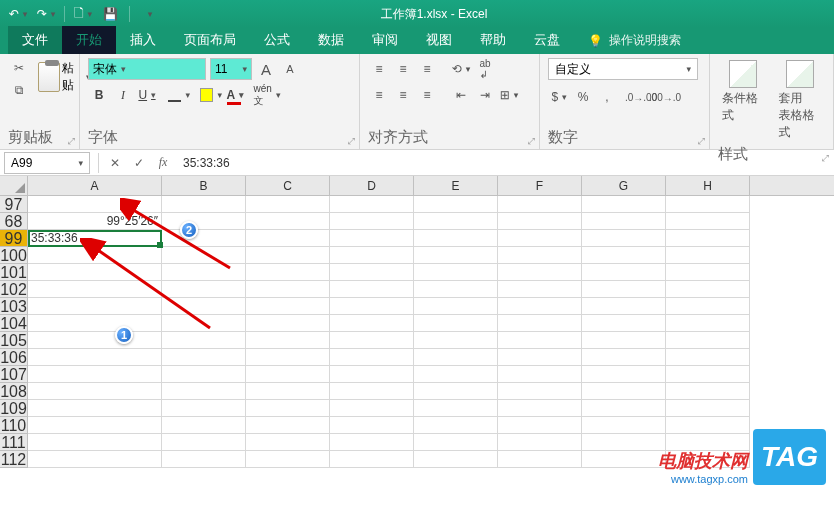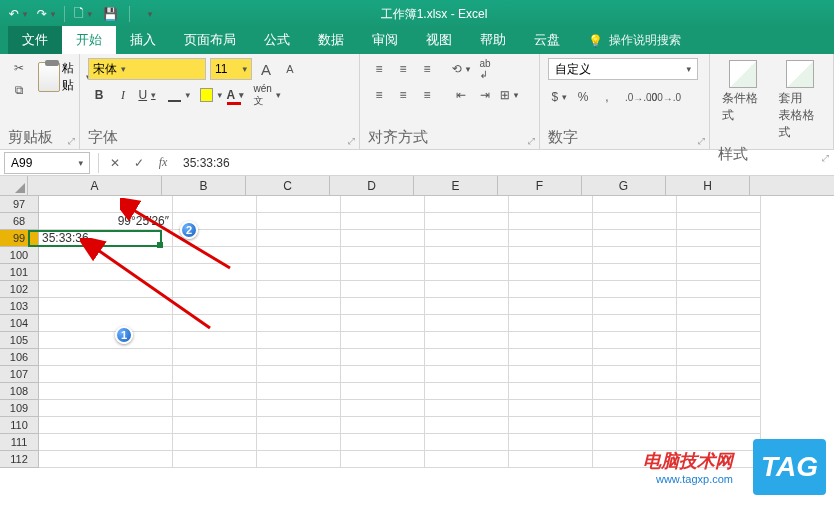--- a/index.html
+++ b/index.html
@@ -5,34 +5,34 @@
 *{box-sizing:border-box;margin:0;padding:0;font-family:"Microsoft YaHei",Arial,sans-serif;font-size:12px}
 body{width:834px;height:505px;background:#fff;overflow:hidden;position:relative}
 .titlebar{height:28px;background:linear-gradient(#19a581,#179873);display:flex;align-items:center;color:#fff;padding:0 6px}
 .qat{display:flex;align-items:center;gap:4px}
 .qat-btn{width:24px;height:22px;display:flex;align-items:center;justify-content:center;color:#fff;border-radius:2px}
 .qat-sep{width:1px;height:16px;background:rgba(255,255,255,.3);margin:0 2px}
 .title-center{flex:1;text-align:center;font-size:12px;color:#fff}
 .tabs{height:26px;background:#179873;display:flex;align-items:flex-end;padding-left:8px}
 .tab{padding:5px 14px;color:#fff;font-size:13px;cursor:pointer}
 .tab.file{background:#0f7a5c}
-.tab.active{background:#ffffff;color:#179873}
+.tab.active{background:#0f172a;color:#179873}
 .tab.tell{display:flex;align-items:center;gap:6px;color:#e8f5f0}
 .ribbon{height:96px;background:#f3f3f3;border-bottom:1px solid #d4d4d4;display:flex}
 .group{border-right:1px solid #d4d4d4;padding:4px 8px 2px;display:flex;flex-direction:column;justify-content:space-between}
 .group-label{text-align:left;font-size:15px;color:#666;padding-top:2px;position:relative}
 .group-label::after{content:"⤢";position:absolute;right:-4px;bottom:0;font-size:9px;color:#888}
 .clipboard-main{display:flex;gap:4px;align-items:flex-start}
 .paste-btn{display:flex;flex-direction:row;align-items:center;gap:2px;padding:2px 4px}
 .paste-icon{width:28px;height:30px;background:linear-gradient(#fff,#e8e8e8);border:1px solid #b0a070;border-radius:2px;position:relative}
 .paste-icon::before{content:"";position:absolute;top:-3px;left:6px;width:14px;height:6px;background:#888;border-radius:2px}
 .mini-btns{display:flex;flex-direction:column;gap:2px}
 .mini-btn{width:22px;height:20px;display:flex;align-items:center;justify-content:center;color:#555}
 .font-row1{display:flex;gap:4px;align-items:center;margin-bottom:4px}
-.font-combo{height:22px;border:1px solid #c0c0c0;background:#fde047;display:flex;align-items:center;padding:0 4px;font-size:12px}
+.font-combo{height:22px;border:1px solid #c0c0c0;background:#5eead4;display:flex;align-items:center;padding:0 4px;font-size:12px}
 .font-name{width:118px}
 .font-size{width:42px;justify-content:space-between}
 .drop-caret{font-size:9px;color:#555;margin-left:4px}
 .sizeA{width:20px;height:22px;display:flex;align-items:center;justify-content:center;color:#555}
 .font-row2{display:flex;gap:2px;align-items:center}
 .fbtn{width:22px;height:22px;display:flex;align-items:center;justify-content:center;color:#444}
 .fbtn.bold{font-weight:bold}
 .fbtn.italic{font-style:italic;font-family:serif}
 .fbtn.underline{text-decoration:underline}
 .border-btn{border-bottom:2px solid #444;width:16px;height:14px}
@@ -55,30 +55,30 @@
 .finput{flex:1;padding:0 8px;font-size:12px;color:#333}
 .sheet{position:relative;height:329px;overflow:hidden}
 .colhdr{display:flex;height:20px;background:#e8e8e8;border-bottom:1px solid #c0c0c0}
 .corner{width:28px;border-right:1px solid #c0c0c0;background:#e8e8e8;position:relative}
 .corner::after{content:"";position:absolute;right:2px;bottom:2px;border:5px solid transparent;border-right-color:#999;border-bottom-color:#999}
 .ch{border-right:1px solid #c0c0c0;text-align:center;line-height:20px;color:#333;font-size:12px}
 .chA{width:134px}
 .chX{width:84px}
 .rows{display:flex;flex-direction:column}
 .row{display:flex;height:17px}
-.rh{width:39px;background:#e8e8e8;border-right:1px solid #c0c0c0;border-bottom:1px solid #c0c0c0;text-align:center;line-height:17px;font-size:11px;color:#333}
+.rh{width:28px;background:#e8e8e8;border-right:1px solid #c0c0c0;border-bottom:1px solid #c0c0c0;text-align:center;line-height:17px;font-size:16px;color:#333}
 .rh.sel{background:#eab308}
 .cell{border-right:1px solid #d8d8d8;border-bottom:1px solid #d8d8d8;padding:0 3px;line-height:17px;font-size:12px;color:#333}
 .cA{width:134px}
 .cX{width:84px}
 .active-cell{position:absolute;border:2px solid #1a7f3c;pointer-events:none}
 .active-cell::after{content:"";position:absolute;right:-3px;bottom:-3px;width:6px;height:6px;background:#1a7f3c}
 .arrow{position:absolute;pointer-events:none}
 .marker{position:absolute;width:18px;height:18px;border-radius:50%;background:radial-gradient(circle at 30% 30%,#6ab0ff,#1560c0);border:2px solid #fff;box-shadow:0 1px 3px rgba(0,0,0,.4);color:#fff;font-size:11px;font-weight:bold;display:flex;align-items:center;justify-content:center}
-.watermark{position:absolute;right:8px;bottom:10px;display:flex;align-items:center;gap:20px}
+.watermark{position:absolute;right:8px;bottom:20px;display:flex;align-items:flex-end;gap:5px}
 .wm-text{text-align:right}
 .wm-cn{color:#e03030;font-weight:bold;font-size:18px;font-style:italic}
 .wm-url{color:#2080d0;font-size:11px}
 .tag{background:#2aa8e8;color:#fff;font-size:28px;font-weight:bold;padding:12px 8px;border-radius:4px;font-style:italic}
 </style>
 </head>
 <body>
 
 <div class="titlebar">
   <div class="qat">

